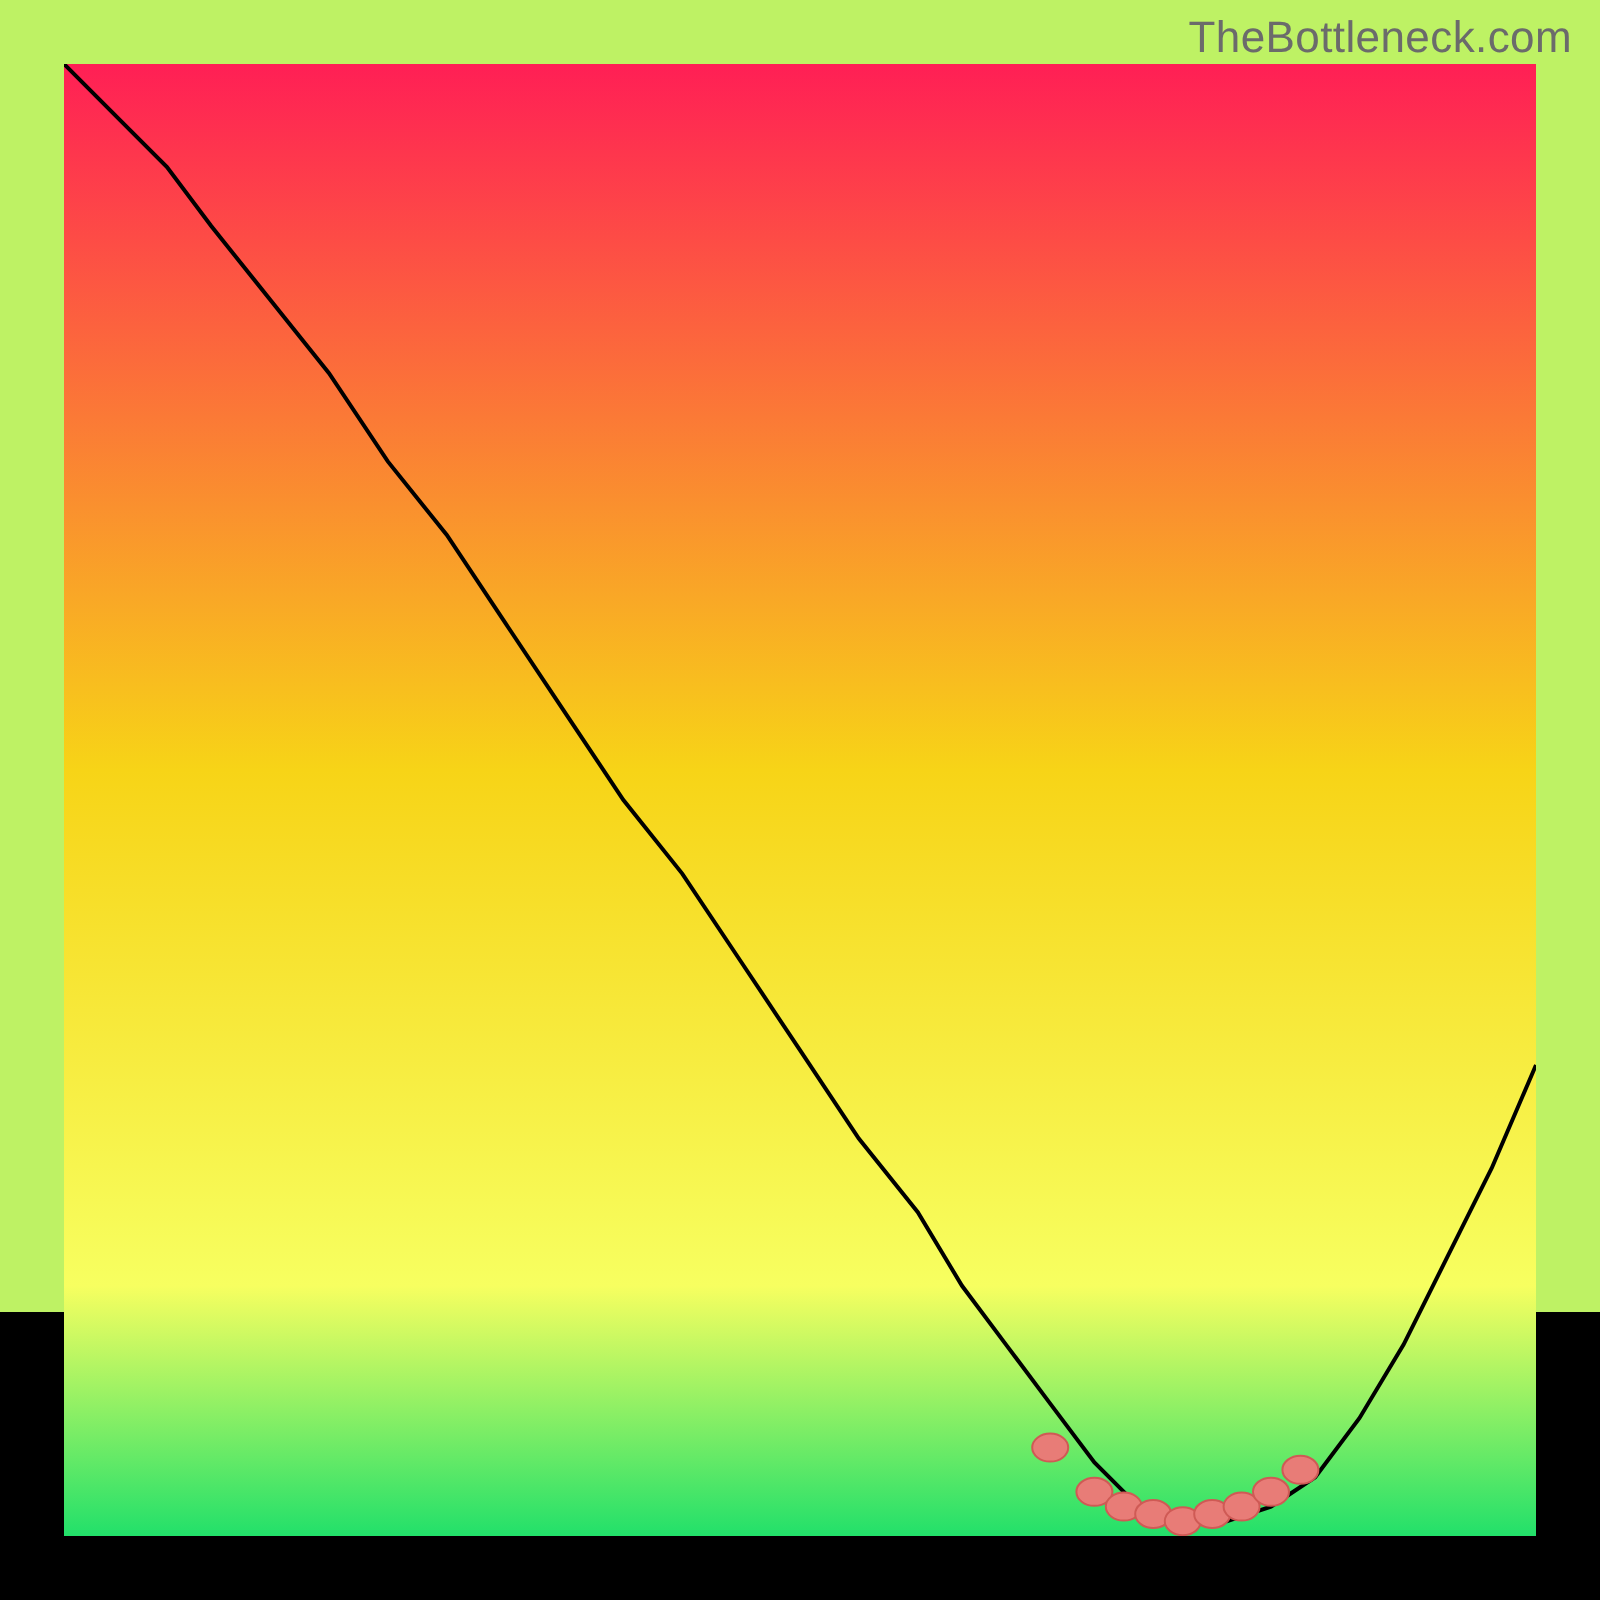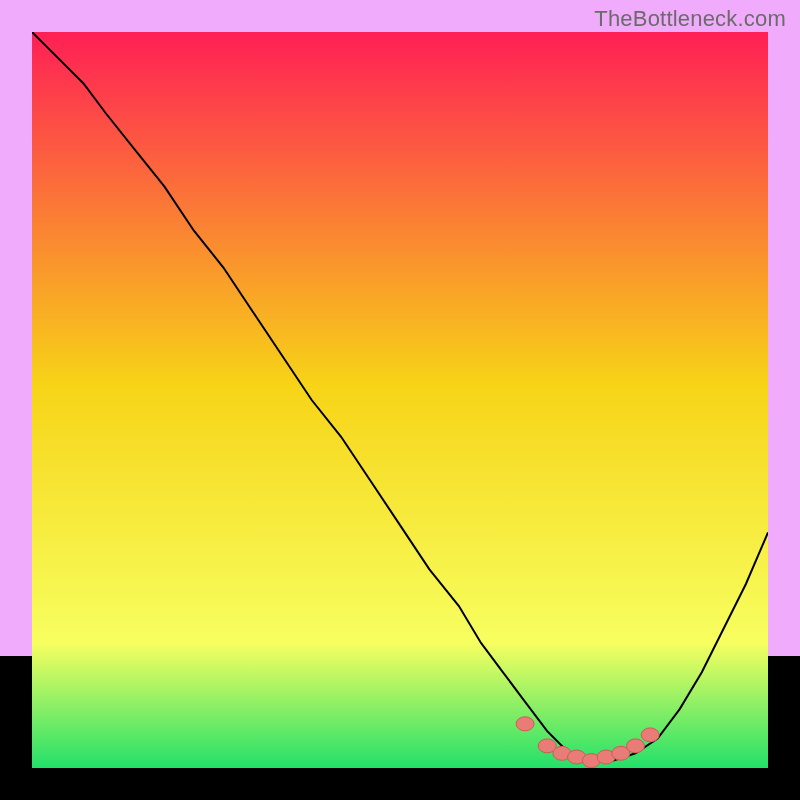--- a/index.html
+++ b/index.html
@@ -10,21 +10,21 @@
     background: #000;
     overflow: hidden;
     font-family: Arial, Helvetica, sans-serif;
   }
   .frame {
     position: absolute;
     left: 0;
     top: 0;
     width: 800px;
     height: 656px;
-    background: #f0abfc;
+    background: #bef264;
   }
   .plot {
     position: absolute;
     left: 32px;
     top: 32px;
     width: 736px;
     height: 736px;
     overflow: hidden;
   }
   .watermark {

